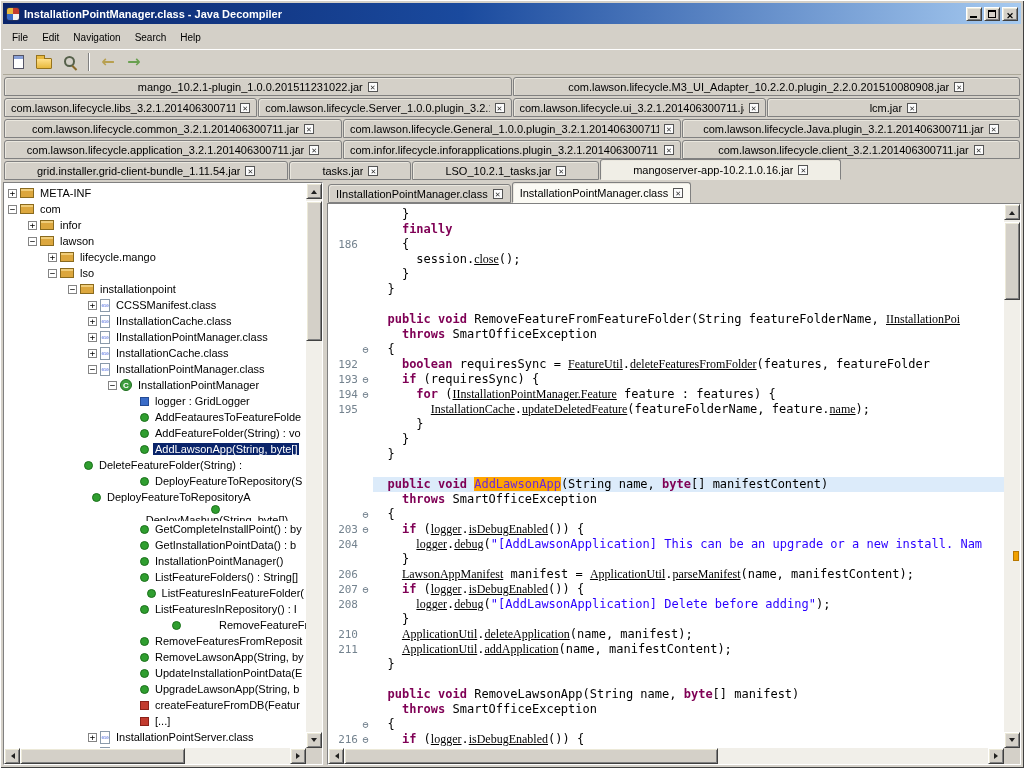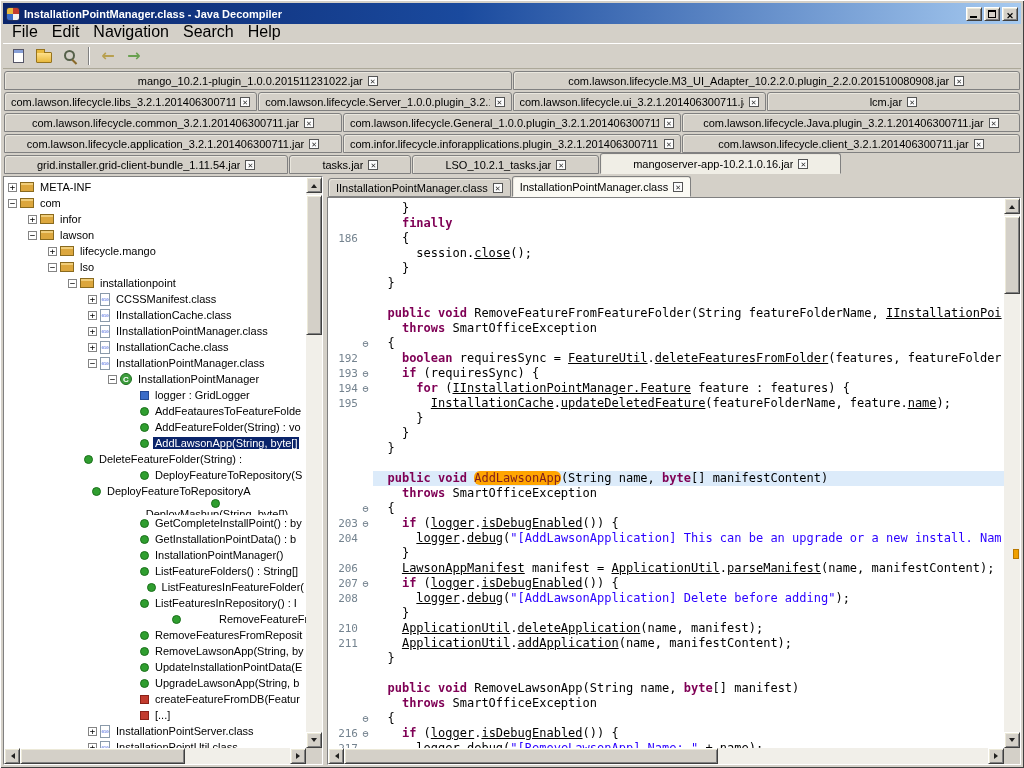--- a/index.html
+++ b/index.html
@@ -18,21 +18,21 @@
   .title-text { flex:1; color:#fff; font-size:11px; font-weight:bold; white-space:nowrap; overflow:hidden; }
   .winbtns { display:flex; gap:2px; }
   .winbtn { width:16px; height:14px; background:#d4d0c8; border:1px solid; border-color:#fff #404040 #404040 #fff;
     box-shadow:inset 1px 1px 0 #ece9d8, inset -1px -1px 0 #808080; position:relative;
     display:flex; align-items:center; justify-content:center; }
   .wg-minimize { position:absolute; left:3px; bottom:2px; width:7px; height:2px; background:#000; }
   .wg-maximize { position:absolute; left:3px; top:2px; width:8px; height:8px; border:1px solid #000; border-top-width:2px; }
   .wg-close::before { content:"✕"; font-size:9px; font-weight:bold; color:#000; line-height:1; }
 
   
-  .menubar { height:19px; flex:0 0 auto; display:flex; align-items:flex-end; font-size:16px; padding-left:2px; }
+  .menubar { height:19px; flex:0 0 auto; display:flex; align-items:flex-start; font-size:10px; padding-left:2px;margin-top:6px; }
   .menu-item { padding:2px 7px; }
 
   
   .toolbar { height:26px; flex:0 0 auto; display:flex; align-items:center; gap:2px; padding:0 3px;
     border-top:1px solid #fff; border-bottom:1px solid #aca899; }
   .tbbtn { width:24px; height:22px; display:flex; align-items:center; justify-content:center; }
   .tb-sep { width:2px; height:18px; border-left:1px solid #808080; border-right:1px solid #fff; margin:0 4px; }
   .tbi { display:inline-block; }
   .tbi-open-file { width:11px; height:14px; border:1px solid #556; background:#fff; box-shadow:inset 0 3px 0 #88a0d8; }
   .tbi-open-folder { width:16px; height:11px; position:relative; background:linear-gradient(#ffe08a,#e8b93e);
@@ -96,23 +96,23 @@
   
   .editor { flex:1; min-height:0; display:grid; grid-template-columns:1fr 16px; grid-template-rows:1fr 16px;
     border:1px solid; border-color:#808080 #fff #fff #808080; background:#fff; position:relative; }
   .codearea { overflow:hidden; background:#fff; padding-top:3px; }
   .codeline { display:flex; height:15px; font:12px/15px "DejaVu Sans Mono", monospace; }
   .lnum { width:30px; flex:0 0 auto; text-align:right; color:#74838f; font-size:11px; }
   .fold { width:15px; flex:0 0 auto; text-align:center; color:#5a6b7a; font-size:10px; }
   .lntext { flex:1; min-width:0; white-space:pre; overflow:hidden; color:#000; }
   .codeline.hl .lntext { background:#dcebfa; }
   .kw { color:#7f0055; font-weight:bold; }
-  .ref { text-decoration:underline; }
+  .ref { text-decoration:underline;font-family:Liberation Serif, serif; }
   .str { color:#2a00ff; }
-  .match { background:#ffa500; color:#7f1d1d;border-radius:6px; }
+  .match { background:#ffa500; color:#6d28d9; }
   .search-marker { position:absolute; right:1px; top:62%; width:6px; height:10px; background:#f0a000;
     border:1px solid #b87800; z-index:5; }
 
   
   .sb { background:#f1efe9; position:relative; }
   .sb-v { display:flex; flex-direction:column; }
   .sb-h { display:flex; }
   .sb-btn { width:16px; height:16px; flex:0 0 auto; background:#d4d0c8; border:1px solid;
     border-color:#fff #404040 #404040 #fff; box-shadow:inset 1px 1px 0 #ece9d8, inset -1px -1px 0 #808080;
     display:flex; align-items:center; justify-content:center; }

